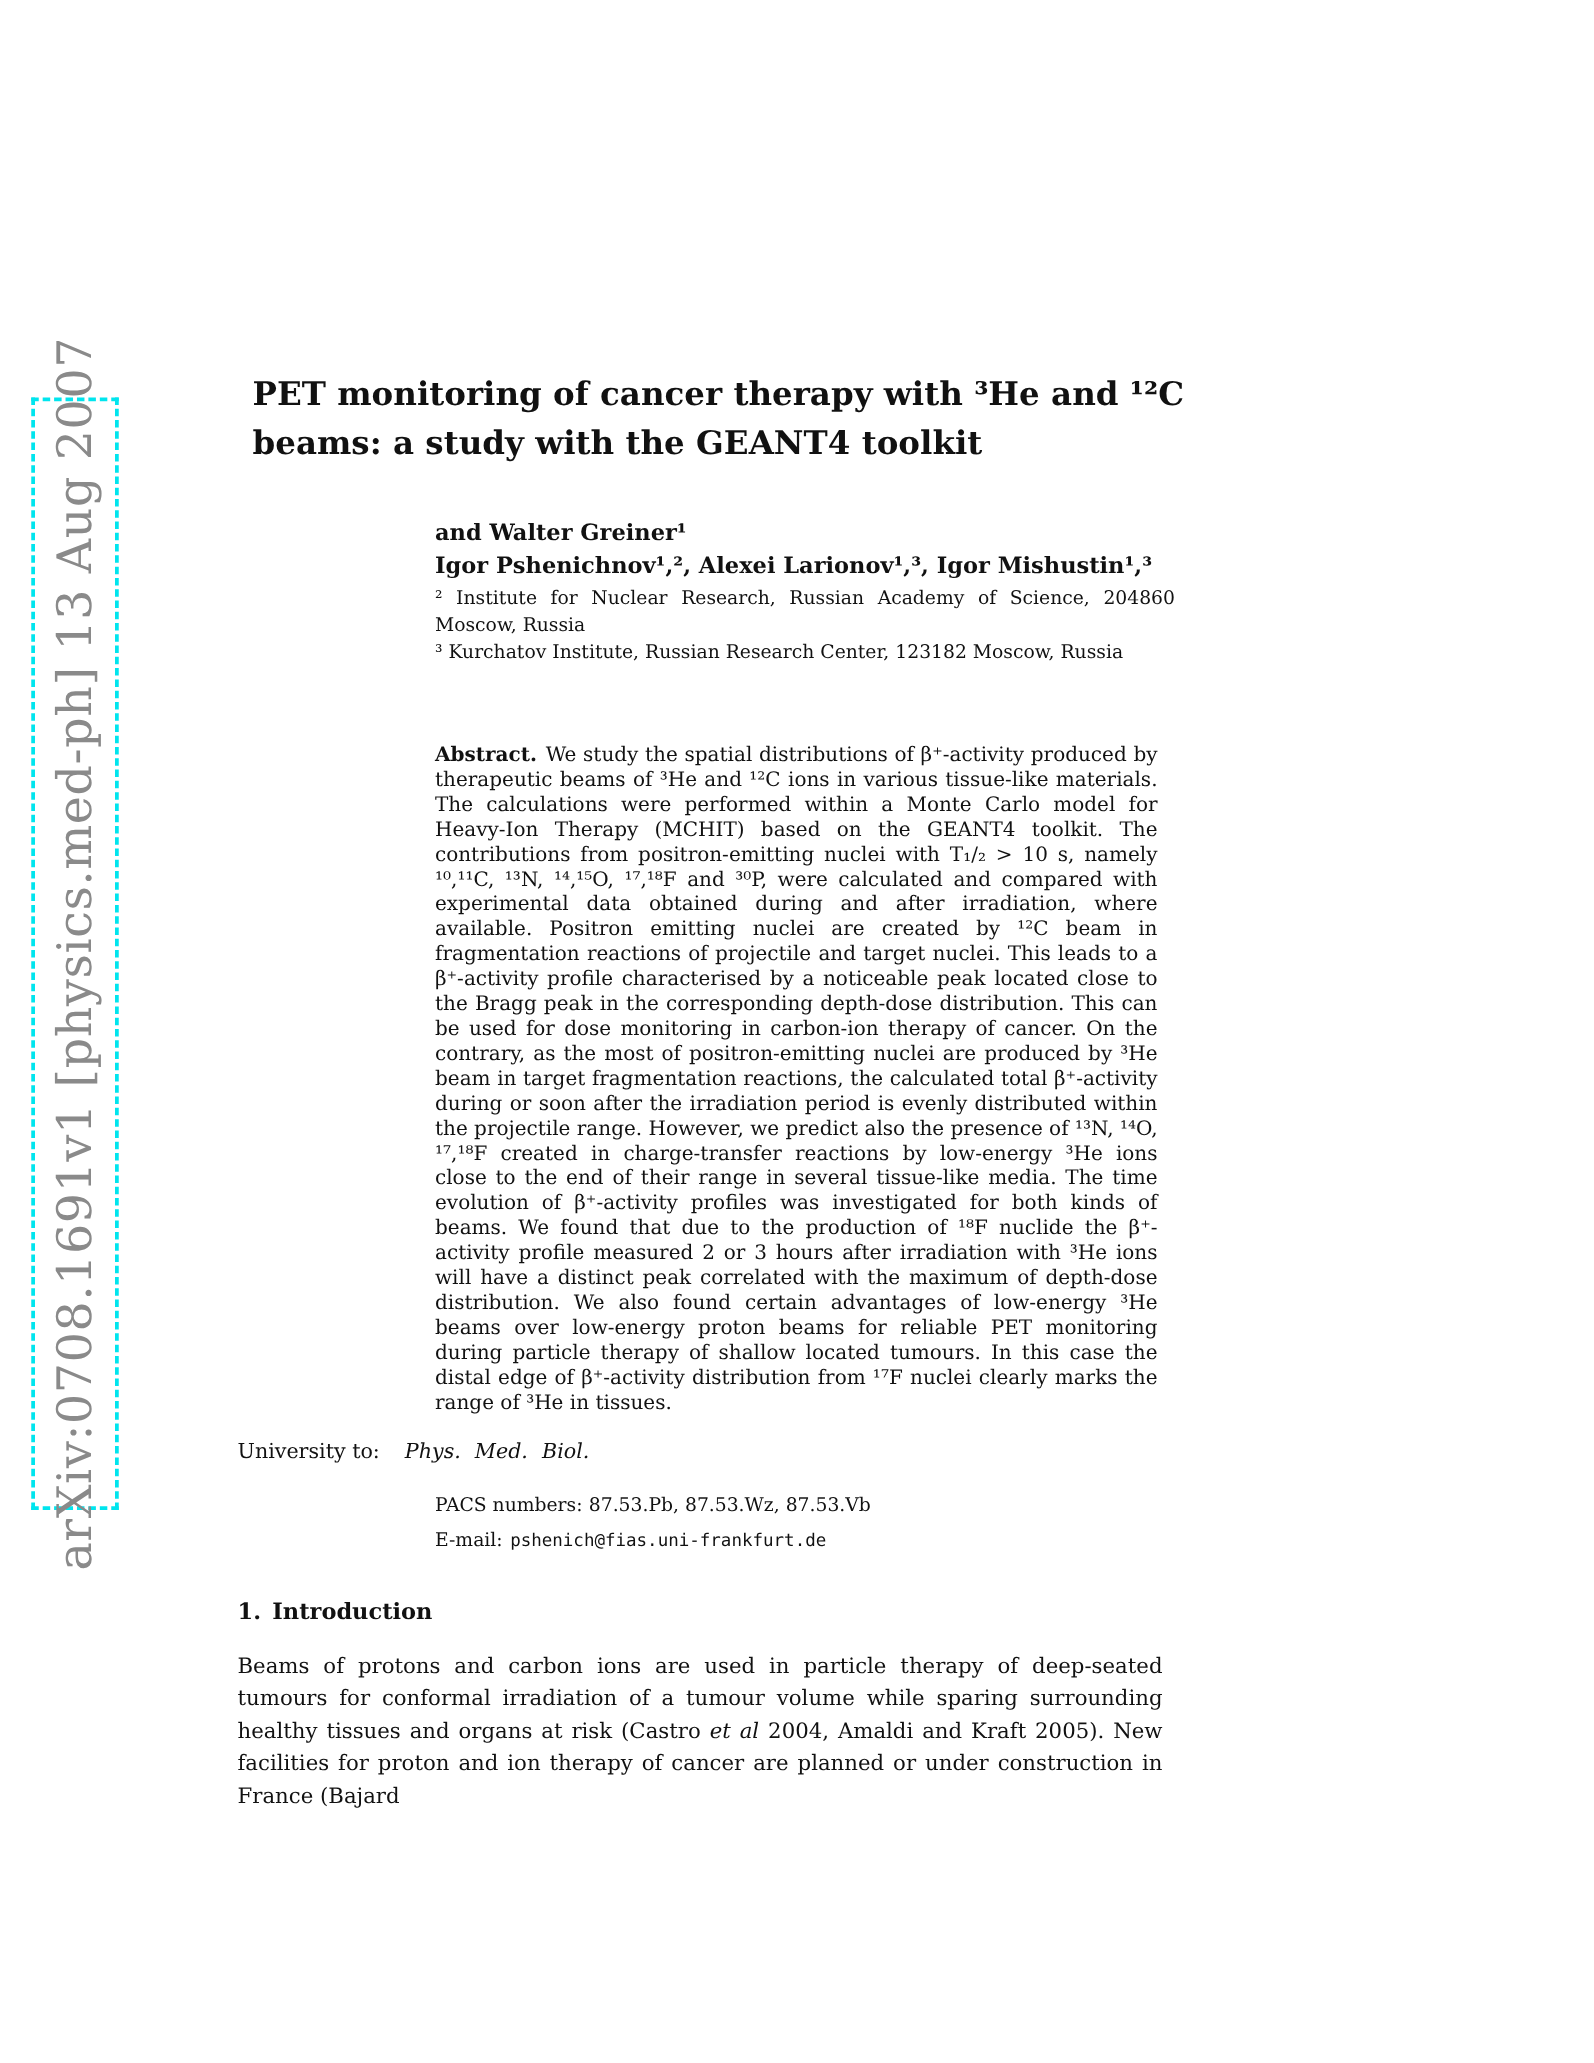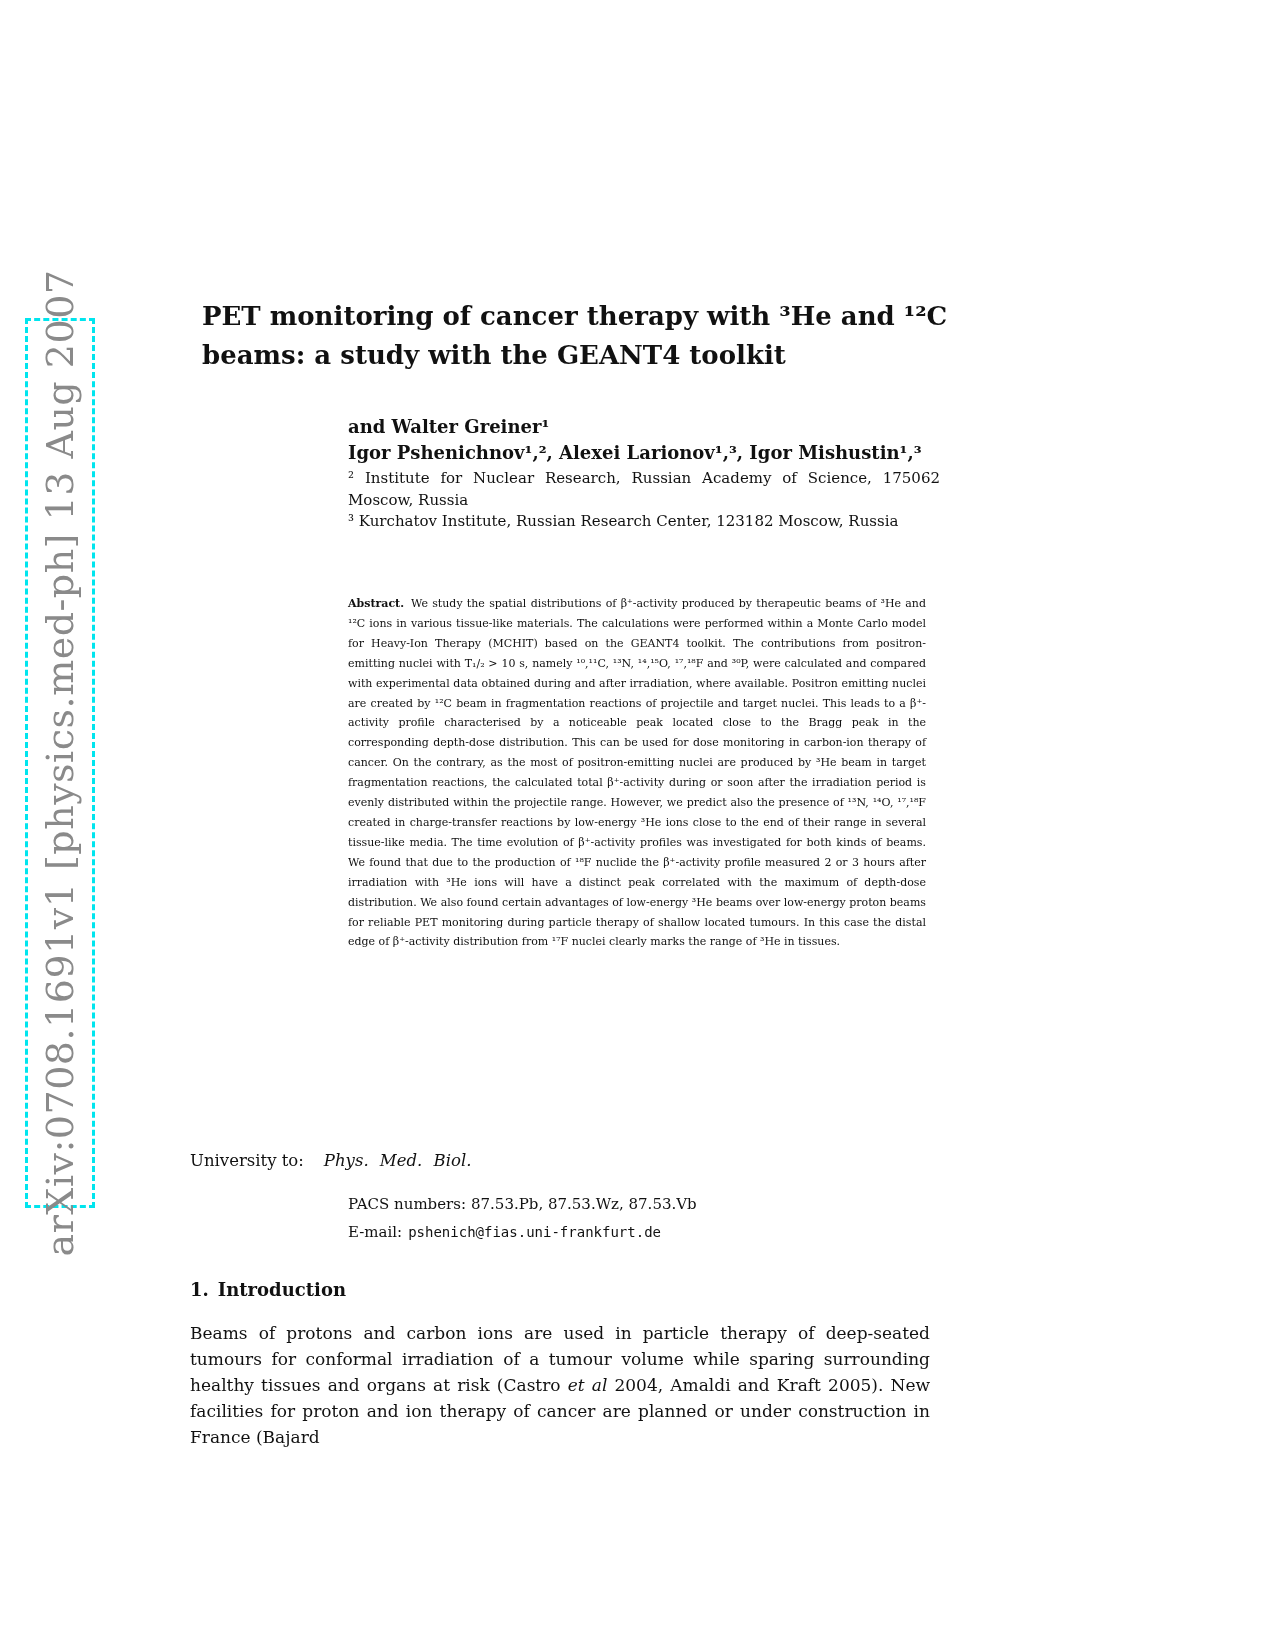--- a/index.html
+++ b/index.html
@@ -70,21 +70,21 @@
     line-height: 21.5px;
     text-align: justify;
   }
 
   
   .abstract {
     position: absolute;
     left: 348px;
     top: 594px;
     width: 578px;
-    font-size: 11px;
+    font-size: 16px;
     line-height: 19.9px;
     text-align: justify;
   }
   .abstract-label { font-weight: bold; margin-right: 7px; }
 
   
   .submitted {
     position: absolute;
     left: 190px;
     top: 1151px;
@@ -143,21 +143,21 @@
     <span class="title-line">PET monitoring of cancer therapy with ³He and ¹²C</span>
     <span class="title-line">beams: a study with the GEANT4 toolkit</span>
   </h1>
 
   <div class="authors">
     <span class="authors-line">and Walter Greiner¹</span>
     <span class="authors-line">Igor Pshenichnov¹,², Alexei Larionov¹,³, Igor Mishustin¹,³</span>
   </div>
 
   <div class="affiliations">
-    <p>² Institute for Nuclear Research, Russian Academy of Science, 175062 Moscow, Russia</p>
+    <p>² Institute for Nuclear Research, Russian Academy of Science, 204860 Moscow, Russia</p>
     <p>³ Kurchatov Institute, Russian Research Center, 123182 Moscow, Russia</p>
   </div>
 
   <div class="abstract">
     <span class="abstract-label">Abstract.</span><span>We study the spatial distributions of β⁺-activity produced by therapeutic beams of ³He and ¹²C ions in various tissue-like materials. The calculations were performed within a Monte Carlo model for Heavy-Ion Therapy (MCHIT) based on the GEANT4 toolkit. The contributions from positron-emitting nuclei with T₁/₂ &gt; 10 s, namely ¹⁰,¹¹C, ¹³N, ¹⁴,¹⁵O, ¹⁷,¹⁸F and ³⁰P, were calculated and compared with experimental data obtained during and after irradiation, where available. Positron emitting nuclei are created by ¹²C beam in fragmentation reactions of projectile and target nuclei. This leads to a β⁺-activity profile characterised by a noticeable peak located close to the Bragg peak in the corresponding depth-dose distribution. This can be used for dose monitoring in carbon-ion therapy of cancer. On the contrary, as the most of positron-emitting nuclei are produced by ³He beam in target fragmentation reactions, the calculated total β⁺-activity during or soon after the irradiation period is evenly distributed within the projectile range. However, we predict also the presence of ¹³N, ¹⁴O, ¹⁷,¹⁸F created in charge-transfer reactions by low-energy ³He ions close to the end of their range in several tissue-like media. The time evolution of β⁺-activity profiles was investigated for both kinds of beams. We found that due to the production of ¹⁸F nuclide the β⁺-activity profile measured 2 or 3 hours after irradiation with ³He ions will have a distinct peak correlated with the maximum of depth-dose distribution. We also found certain advantages of low-energy ³He beams over low-energy proton beams for reliable PET monitoring during particle therapy of shallow located tumours. In this case the distal edge of β⁺-activity distribution from ¹⁷F nuclei clearly marks the range of ³He in tissues.</span>
   </div>
 
   <p class="submitted">
     <span>University to:</span><span class="submitted-journal">Phys. Med. Biol.</span>
   </p>

